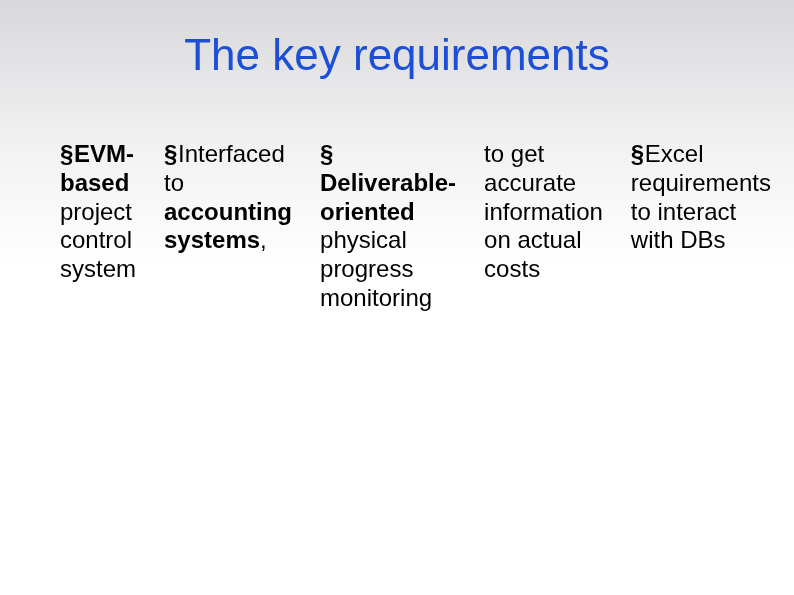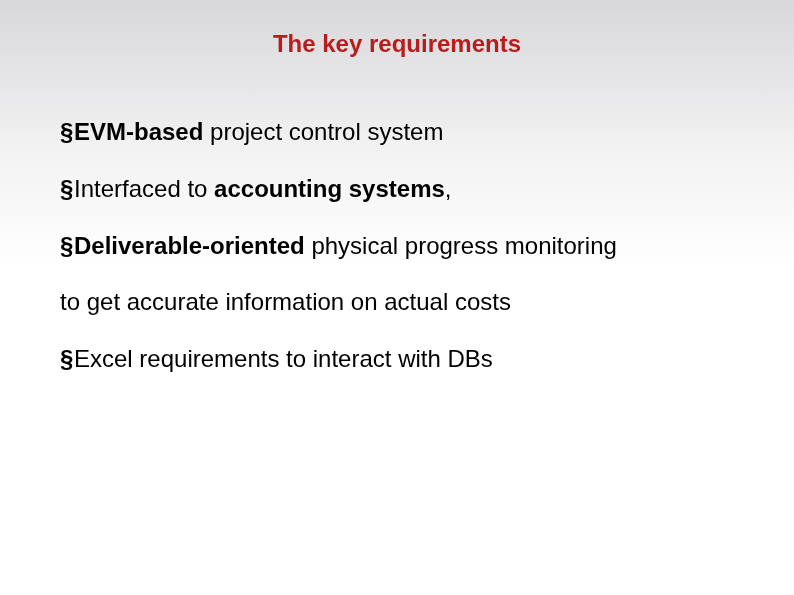--- a/index.html
+++ b/index.html
@@ -11,29 +11,29 @@
     font-family: Arial, Helvetica, sans-serif;
     background: linear-gradient(to bottom, #d8d8db 0%, #f2f2f3 25%, #ffffff 45%, #ffffff 100%);
   }
   .slide {
     width: 794px;
     height: 595px;
     box-sizing: border-box;
     padding: 30px 60px 60px 60px;
   }
   .title {
-    font-size: 24px;
-    color: #b91c1c;
+    font-size: 44px;
+    color: #1d4ed8;
     text-align: center;
     margin: 0 0 60px 0;
-    font-weight: bold;
+    font-weight: normal;
   }
   .body {
     display: flex;
-    flex-direction: column;
+    flex-direction: row;
     gap: 28px;
   }
   .line {
     font-size: 24px;
     color: #000;
     line-height: 1.2;
   }
   .bullet {
     font-weight: bold;
     display: inline-block;

